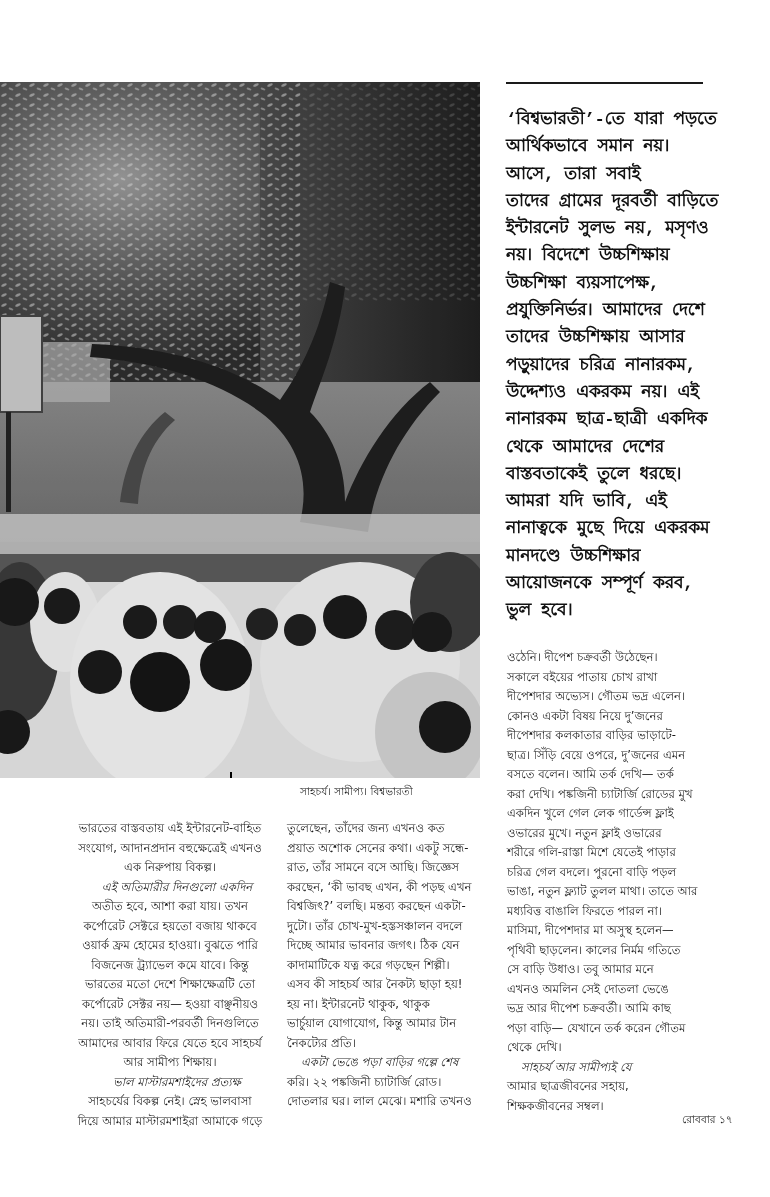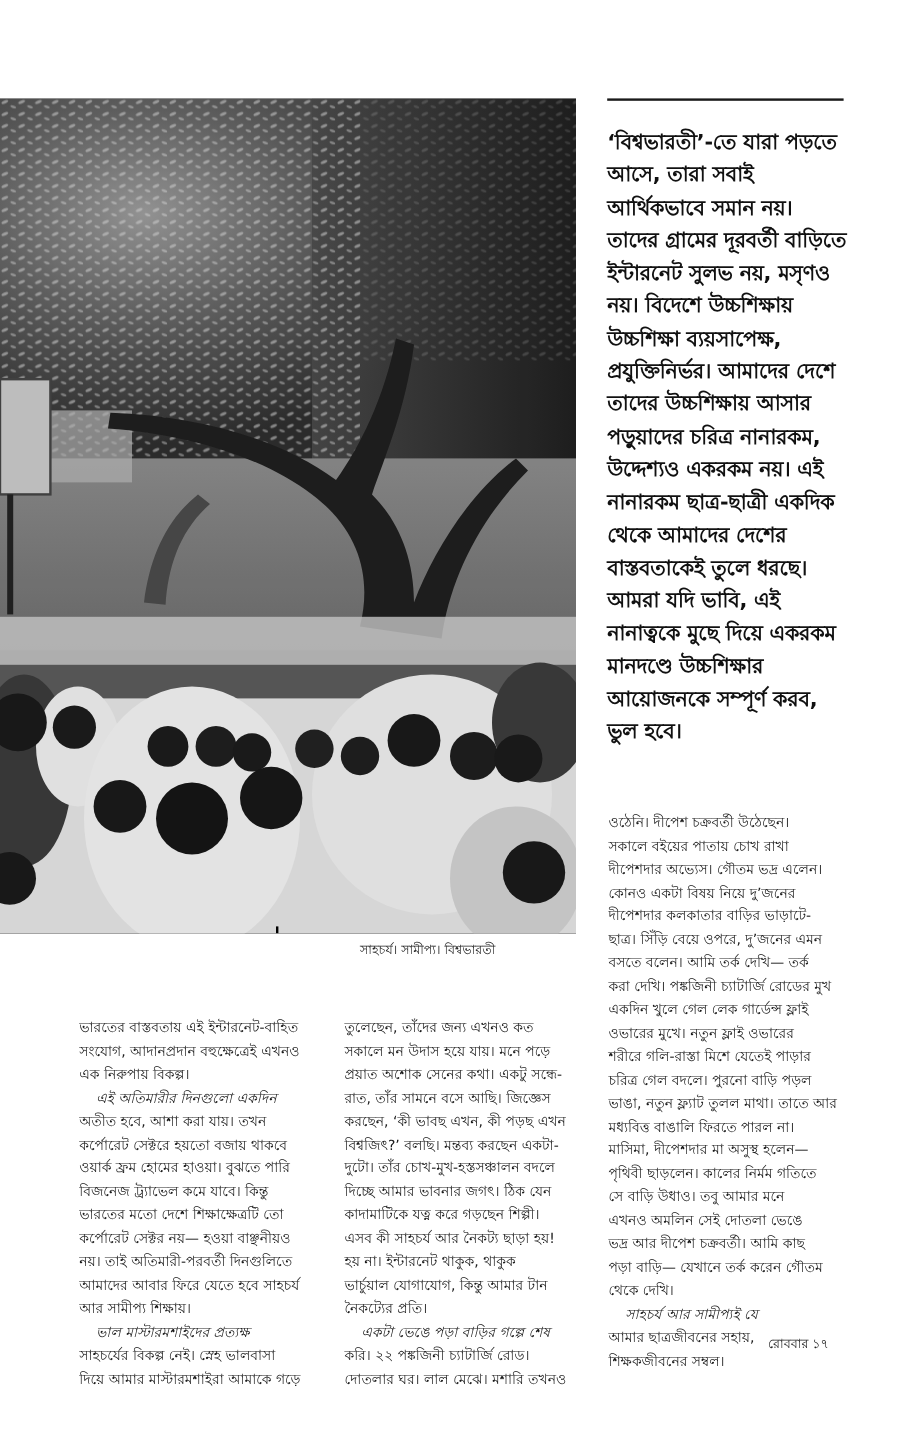--- a/index.html
+++ b/index.html
@@ -10,33 +10,34 @@
   .photo {
     position: absolute; left: 0; top: 82px; width: 480px; height: 696px; overflow: hidden;
     background: #5a5a5a;
   }
   .photo svg { display: block; width: 480px; height: 696px; }
   .rule { position: absolute; left: 506px; top: 82px; width: 197px; height: 2px; background: #1a1a1a; }
   .pullquote {
     position: absolute; left: 506px; top: 106px; width: 230px;
     font-size: 17.2px; line-height: 27.3px; font-weight: bold; color: #111;
     letter-spacing: -0.2px;
+    font-family: Liberation Mono, monospace;
   }
   .pullquote div { white-space: nowrap; }
   .caption {
     position: absolute; left: 300px; top: 784px; width: 180px; 
     font-size: 10.5px; color: #222;
   }
-  .col { position: absolute; font-size: 11.6px; line-height: 19.5px; color: #1b1b1b; margin-top: 28px; }
+  .col { position: absolute; font-size: 11.6px; line-height: 19.5px; color: #1b1b1b; }
   .col div { white-space: nowrap; }
   .col .indent { padding-left: 14px; font-style: italic; }
-  .col1 { left: 66px; top: 819px; width: 208px; }
+  .col1 { left: 66px; top: 819px; width: 208px; text-align: center; }
   .col2 { left: 287px; top: 819px; width: 208px; }
   .col3 { left: 507px; top: 648px; width: 215px; }
-  .folio { position: absolute; left: 640px; top: 1112px; font-size: 10.5px; color: #222; }
+  .folio { position: absolute; left: 682px; top: 1112px; font-size: 10.5px; color: #222; }
 </style>
 </head>
 <body>
 
 <div class="photo">
   <svg viewBox="0 0 480 696">
     <defs>
       <radialGradient id="canopyL" cx="0.25" cy="0.3" r="0.6">
         <stop offset="0" stop-color="#9a9a9a"></stop>
         <stop offset="0.5" stop-color="#5e5e5e"></stop>
@@ -100,22 +101,22 @@
       <rect x="230" y="690" width="2" height="6" fill="#000"></rect>
     </g>
 
     <rect x="0" y="0" width="480" height="696" fill="#000" opacity="0.05"></rect>
   </svg>
 </div>
 
 <div class="rule"></div>
 <div class="pullquote">
   <div>‘বিশ্বভারতী’-তে যারা পড়তে</div>
+  <div>আর্থিকভাবে সমান নয়।</div>
   <div>আসে, তারা সবাই</div>
-  <div>আর্থিকভাবে সমান নয়।</div>
   <div>তাদের গ্রামের দূরবর্তী বাড়িতে</div>
   <div>ইন্টারনেট সুলভ নয়, মসৃণও</div>
   <div>নয়। বিদেশে উচ্চশিক্ষায়</div>
   <div>উচ্চশিক্ষা ব্যয়সাপেক্ষ,</div>
   <div>প্রযুক্তিনির্ভর। আমাদের দেশে</div>
   <div>তাদের উচ্চশিক্ষায় আসার</div>
   <div>পড়ুয়াদের চরিত্র নানারকম,</div>
   <div>উদ্দেশ্যও একরকম নয়। এই</div>
   <div>নানারকম ছাত্র-ছাত্রী একদিক</div>
   <div>থেকে আমাদের দেশের</div>
@@ -142,21 +143,20 @@
     <div>কর্পোরেট সেক্টর নয়— হওয়া বাঞ্ছনীয়ও</div>
     <div>নয়। তাই অতিমারী-পরবর্তী দিনগুলিতে</div>
     <div>আমাদের আবার ফিরে যেতে হবে সাহচর্য</div>
     <div>আর সামীপ্য শিক্ষায়।</div>
     <div class="indent">ভাল মাস্টারমশাইদের প্রত্যক্ষ</div>
     <div>সাহচর্যের বিকল্প নেই। স্নেহ ভালবাসা</div>
     <div>দিয়ে আমার মাস্টারমশাইরা আমাকে গড়ে</div>
   </div>
 <div class="col col2">
     <div>তুলেছেন, তাঁদের জন্য এখনও কত</div>
-    <div>সকালে মন উদাস হয়ে যায়। মনে পড়ে</div>
     <div>প্রয়াত অশোক সেনের কথা। একটু সন্ধে-</div>
     <div>রাত, তাঁর সামনে বসে আছি। জিজ্ঞেস</div>
     <div>করছেন, ‘কী ভাবছ এখন, কী পড়ছ এখন</div>
     <div>বিশ্বজিৎ?’ বলছি। মন্তব্য করছেন একটা-</div>
     <div>দুটো। তাঁর চোখ-মুখ-হস্তসঞ্চালন বদলে</div>
     <div>দিচ্ছে আমার ভাবনার জগৎ। ঠিক যেন</div>
     <div>কাদামাটিকে যত্ন করে গড়ছেন শিল্পী।</div>
     <div>এসব কী সাহচর্য আর নৈকট্য ছাড়া হয়!</div>
     <div>হয় না। ইন্টারনেট থাকুক, থাকুক</div>
     <div>ভার্চুয়াল যোগাযোগ, কিন্তু আমার টান</div>

